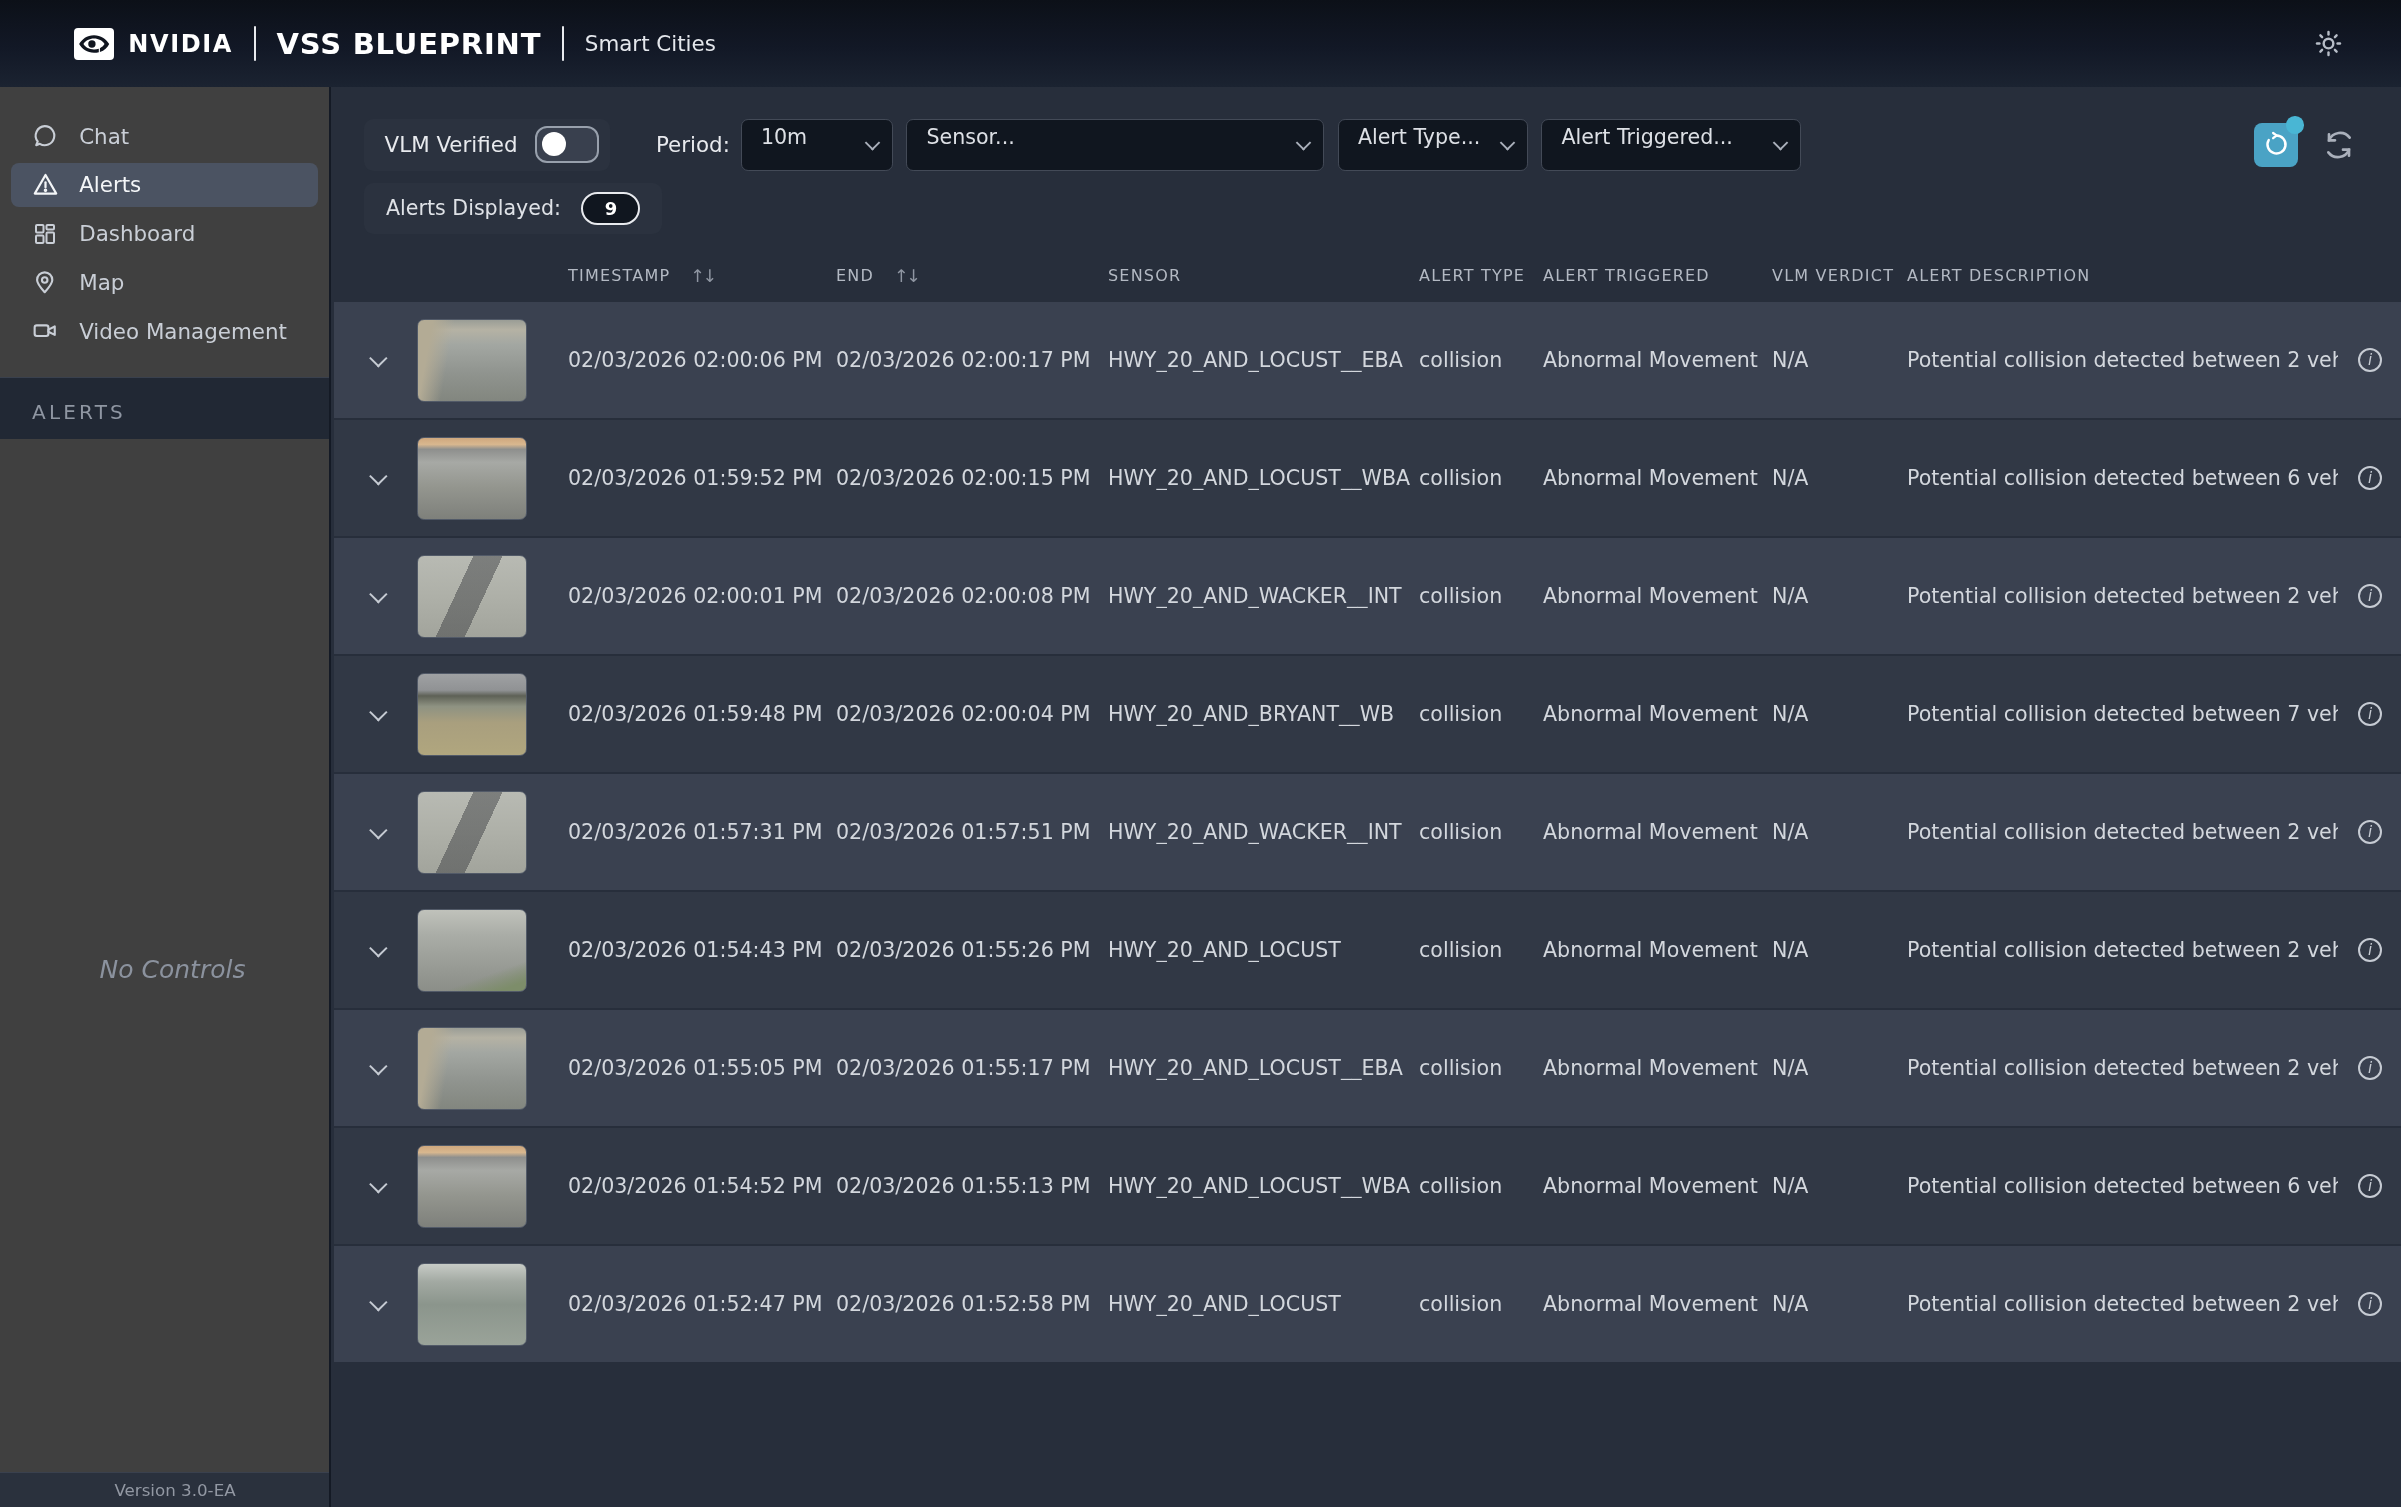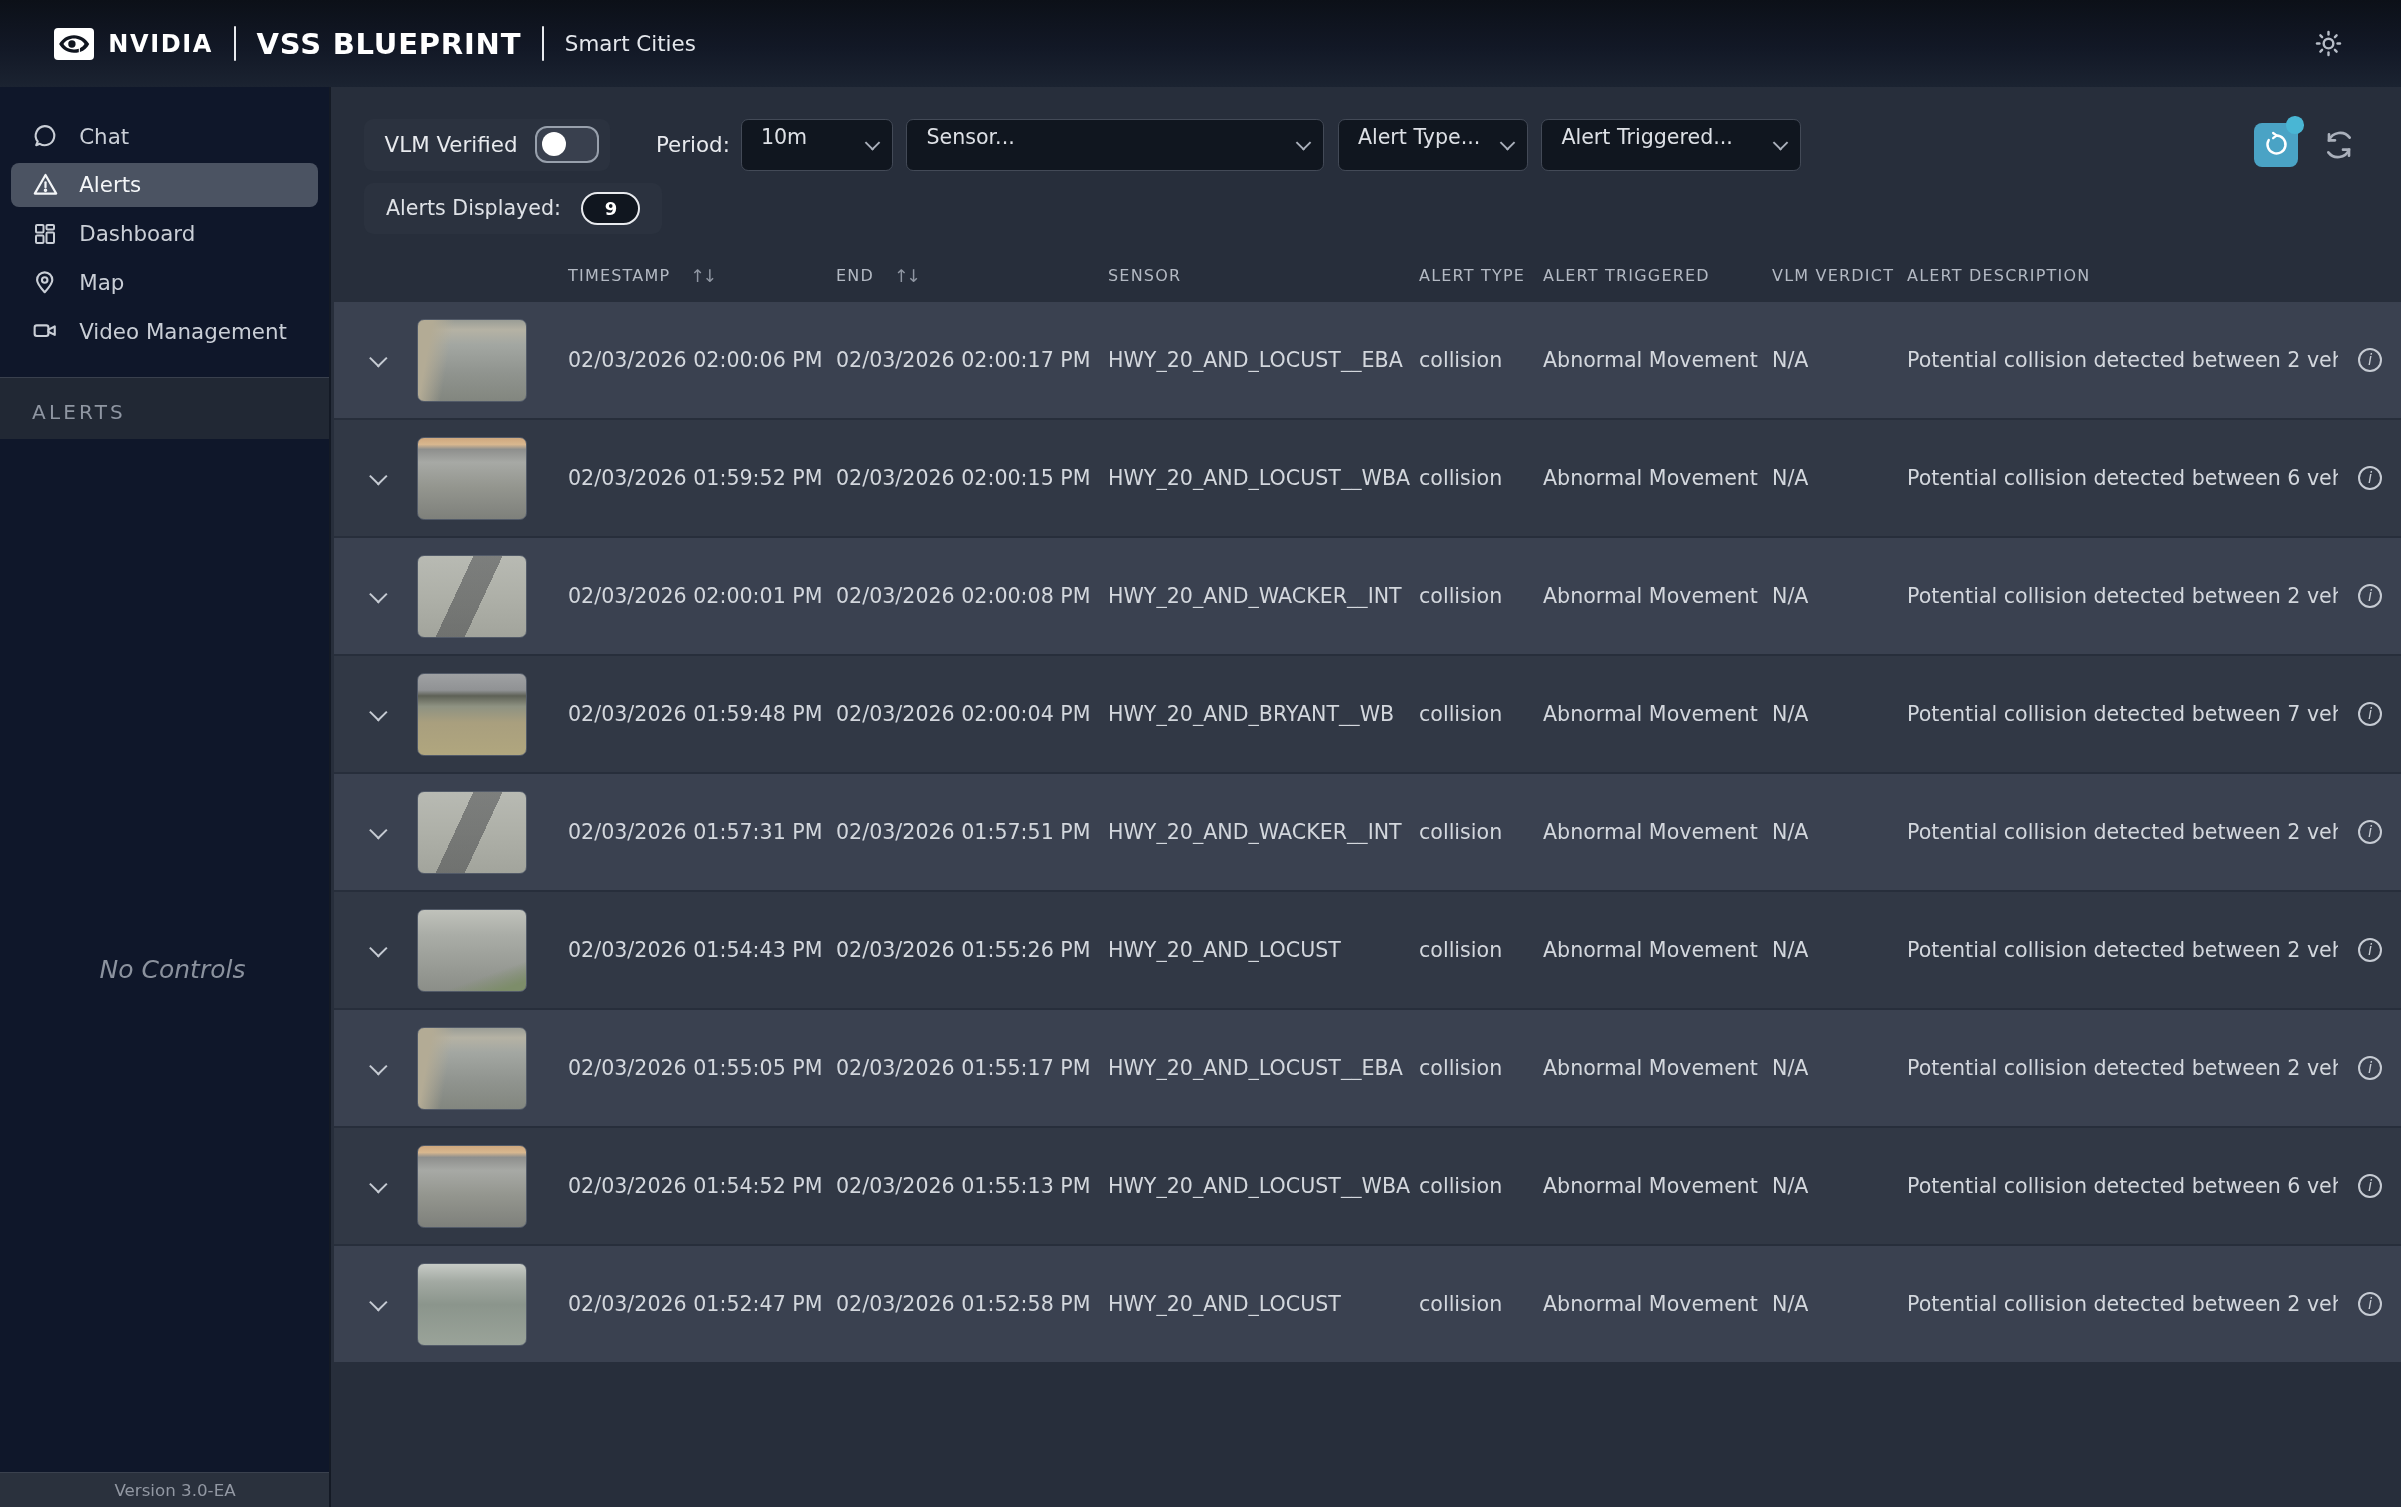--- a/index.html
+++ b/index.html
@@ -4,31 +4,31 @@
 <style>
   * { margin:0; padding:0; box-sizing:border-box; }
   html,body { background:#10151f; }
   body { font-family:"DejaVu Sans","Liberation Sans",sans-serif; }
   #app { position:relative; width:2401px; height:1507px; overflow:hidden; background:#272e3b; }
 
   
   .topbar { position:absolute; left:0; top:0; width:2401px; height:87px;
     background:linear-gradient(180deg,#0c1018 0%,#121826 55%,#1b2331 100%);
     display:flex; align-items:center; padding:0 51px 0 54px; }
-  .brand { display:flex; align-items:center; gap:14.3px; }
+  .brand { display:flex; align-items:center; gap:14.3px;margin-left:20px; }
   .brand-word { color:#fff; font-size:24px; font-weight:bold; letter-spacing:1.6px; }
   .tb-sep { width:2.4px; height:35px; background:#e8eaee; margin:0 20.6px; border-radius:1.6px; }
   .tb-title { color:#fff; font-size:29px; font-weight:bold; letter-spacing:0.8px; }
   .tb-sub { color:#e4e7ec; font-size:21.4px; font-weight:400; }
   .tb-right { margin-left:auto; display:flex; align-items:center; }
   .sun-btn { width:44px; height:44px; display:flex; align-items:center; justify-content:center; cursor:pointer; }
 
   
   .sidebar { position:absolute; left:0; top:87px; width:331px; height:1420px;
-    background:#0f172a; border-right:2.4px solid #141a25; display:flex; flex-direction:column; }
+    background:#404040; border-right:2.4px solid #141a25; display:flex; flex-direction:column; }
   .nav { padding:27px 11px 22px 11px; display:flex; flex-direction:column; gap:4.8px; }
   .nav-item { height:44px; display:flex; align-items:center; gap:20.6px; padding:0 20.6px;
     border-radius:8px; color:#c9ced6; font-size:21.4px; cursor:pointer; }
   .nav-item.active { background:#4b5362; color:#f4f6f8; }
   .nav-item .nicon { width:27px; height:27px; flex:0 0 auto; display:flex; align-items:center; justify-content:center; }
   .side-divider { height:1.6px; background:#39404d; margin:1.6px 0 0 0; }
   .side-section-title { padding:22px 0 14.3px 32px; color:#8f96a2; font-size:20px; letter-spacing:3.2px; background:#212834; }
   .side-panel { flex:1; position:relative; }
   .no-controls { position:absolute; left:16px; right:0; top:516px; text-align:center;
     color:#8b929e; font-size:25px; font-style:italic; }

